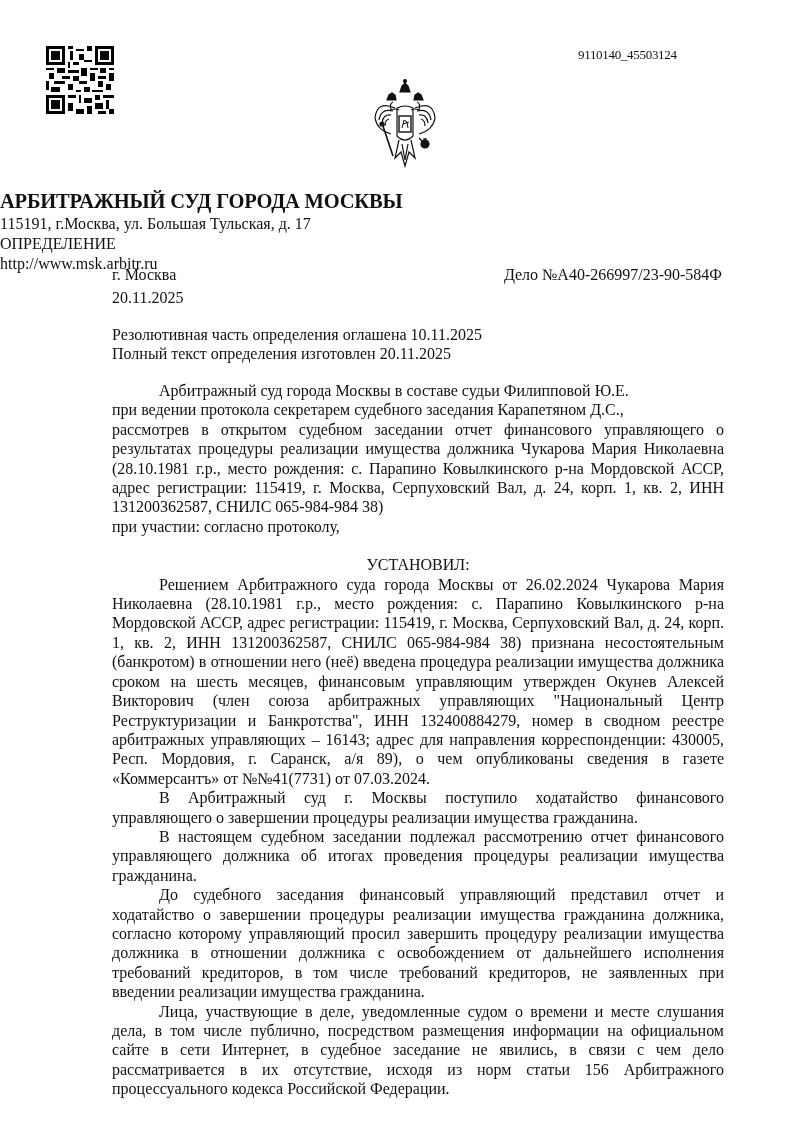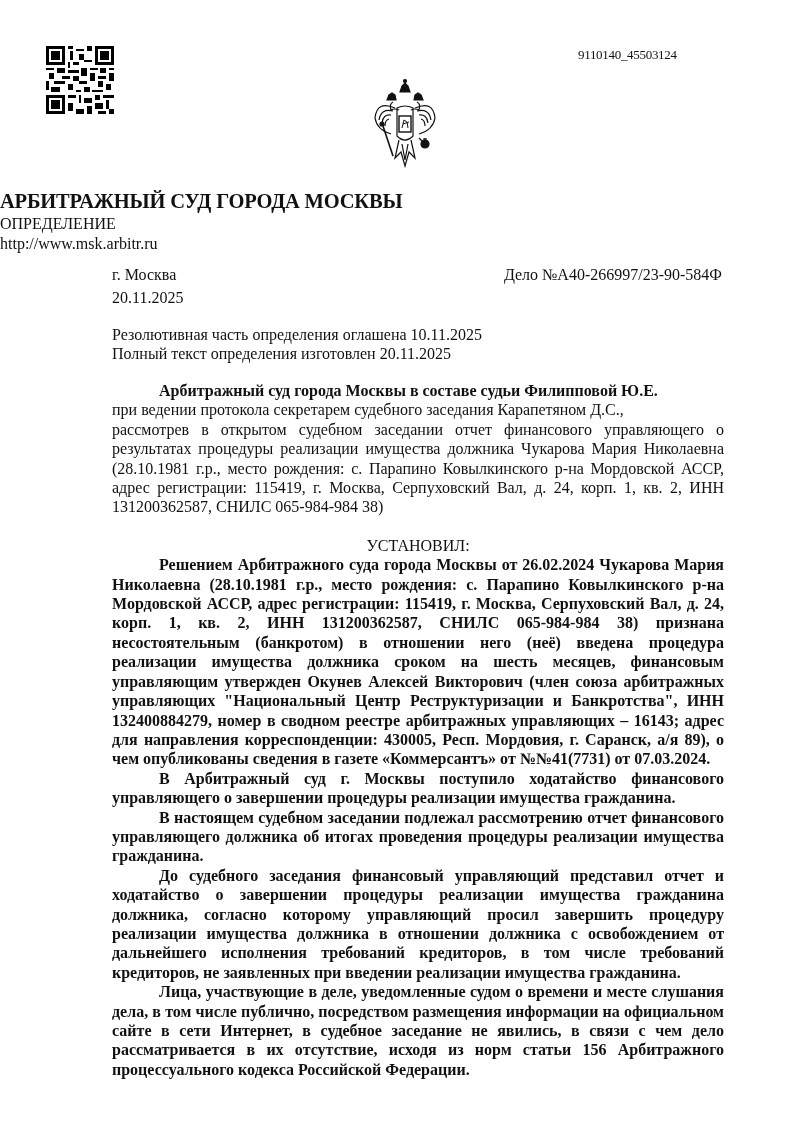--- a/index.html
+++ b/index.html
@@ -11,21 +11,21 @@
   .qr { position: absolute; left: 46px; top: 46px; width: 68px; height: 68px; }
   .doc-id { position: absolute; left: 578px; top: 47px; font-size: 13px; letter-spacing: -0.3px; }
   .emblem { position: absolute; left: 369px; top: 78px; width: 72px; height: 96px; }
   .header { position: absolute; left: 0; top: 188px; width: 800px; text-align: left; }
   .court-name { font-size: 20.5px; font-weight: bold; line-height: 26px; letter-spacing: -0.2px; }
   .header-line { font-size: 16px; line-height: 20px; }
   .meta-row { position: absolute; left: 112px; width: 610px; font-size: 16px; line-height: 20px; }
   .meta-row .right { position: absolute; right: 0; top: 0; }
   .body-text { position: absolute; left: 112px; width: 612px; font-size: 16px; line-height: 19.4px; }
   .p { text-align: justify; margin: 0; }
-  .indent { text-indent: 47px; font-weight: bold; }
+  .indent { text-indent: 47px; }
   .center { text-align: center; }
   .gap { height: 19px; }
 </style>
 </head>
 <body>
 
 <svg class="qr" viewBox="0 0 25 25" shape-rendering="crispEdges">
   <rect x="0" y="0" width="25" height="25" fill="#fff"></rect>
   <g fill="#000">
     <rect x="0" y="0" width="7" height="7"></rect>
@@ -119,37 +119,39 @@
     <circle cx="13" cy="46" r="2" fill="#111"></circle>
 
     <circle cx="56" cy="66" r="4" fill="#111"></circle>
     <path d="M56 60 L56 62 M54 61 L58 61"></path>
     <path d="M50 60 L54 64"></path>
   </g>
 </svg>
 
 <div class="header">
   <div class="court-name">АРБИТРАЖНЫЙ СУД ГОРОДА МОСКВЫ</div>
+  <div class="header-line">115191, г.Москва, ул. Большая Тульская, д. 17</div>
   <div class="header-line">ОПРЕДЕЛЕНИЕ</div>
   <div class="header-line">http://www.msk.arbitr.ru</div>
 </div>
 
 <div class="meta-row" style="top:265px;">
   <span>г. Москва</span>
   <span class="right">Дело №А40-266997/23-90-584Ф</span>
 </div>
 <div class="meta-row" style="top:288px;">20.11.2025</div>
 
 <div class="meta-row" style="top:325px;">Резолютивная часть определения оглашена 10.11.2025</div>
 <div class="meta-row" style="top:344px;">Полный текст определения изготовлен 20.11.2025</div>
 
 <div class="body-text" style="top:381px;">
   <p class="p indent">Арбитражный суд города Москвы в составе судьи Филипповой Ю.Е.</p>
   <p class="p">при ведении протокола секретарем судебного заседания Карапетяном Д.С.,</p>
   <p class="p">рассмотрев в открытом судебном заседании отчет финансового управляющего о результатах процедуры реализации имущества должника Чукарова Мария Николаевна (28.10.1981 г.р., место рождения: с. Парапино Ковылкинского р-на Мордовской АССР, адрес регистрации: 115419, г. Москва, Серпуховский Вал, д. 24, корп. 1, кв. 2, ИНН 131200362587, СНИЛС 065-984-984 38)</p>
+  <p class="p">при участии: согласно протоколу,</p>
   <div class="gap"></div>
   <p class="p center">УСТАНОВИЛ:</p>
   <p class="p indent">Решением Арбитражного суда города Москвы от 26.02.2024 Чукарова Мария Николаевна (28.10.1981 г.р., место рождения: с. Парапино Ковылкинского р-на Мордовской АССР, адрес регистрации: 115419, г. Москва, Серпуховский Вал, д. 24, корп. 1, кв. 2, ИНН 131200362587, СНИЛС 065-984-984 38) признана несостоятельным (банкротом) в отношении него (неё) введена процедура реализации имущества должника сроком на шесть месяцев, финансовым управляющим утвержден Окунев Алексей Викторович (член союза арбитражных управляющих "Национальный Центр Реструктуризации и Банкротства", ИНН 132400884279, номер в сводном реестре арбитражных управляющих – 16143; адрес для направления корреспонденции: 430005, Респ. Мордовия, г. Саранск, а/я 89), о чем опубликованы сведения в газете «Коммерсантъ» от №№41(7731) от 07.03.2024.</p>
   <p class="p indent">В Арбитражный суд г. Москвы поступило ходатайство финансового управляющего о завершении процедуры реализации имущества гражданина.</p>
   <p class="p indent">В настоящем судебном заседании подлежал рассмотрению отчет финансового управляющего должника об итогах проведения процедуры реализации имущества гражданина.</p>
   <p class="p indent">До судебного заседания финансовый управляющий представил отчет и ходатайство о завершении процедуры реализации имущества гражданина должника, согласно которому управляющий просил завершить процедуру реализации имущества должника в отношении должника с освобождением от дальнейшего исполнения требований кредиторов, в том числе требований кредиторов, не заявленных при введении реализации имущества гражданина.</p>
   <p class="p indent">Лица, участвующие в деле, уведомленные судом о времени и месте слушания дела, в том числе публично, посредством размещения информации на официальном сайте в сети Интернет, в судебное заседание не явились, в связи с чем дело рассматривается в их отсутствие, исходя из норм статьи 156 Арбитражного процессуального кодекса Российской Федерации.</p>
 </div>
 
 </body></html>

